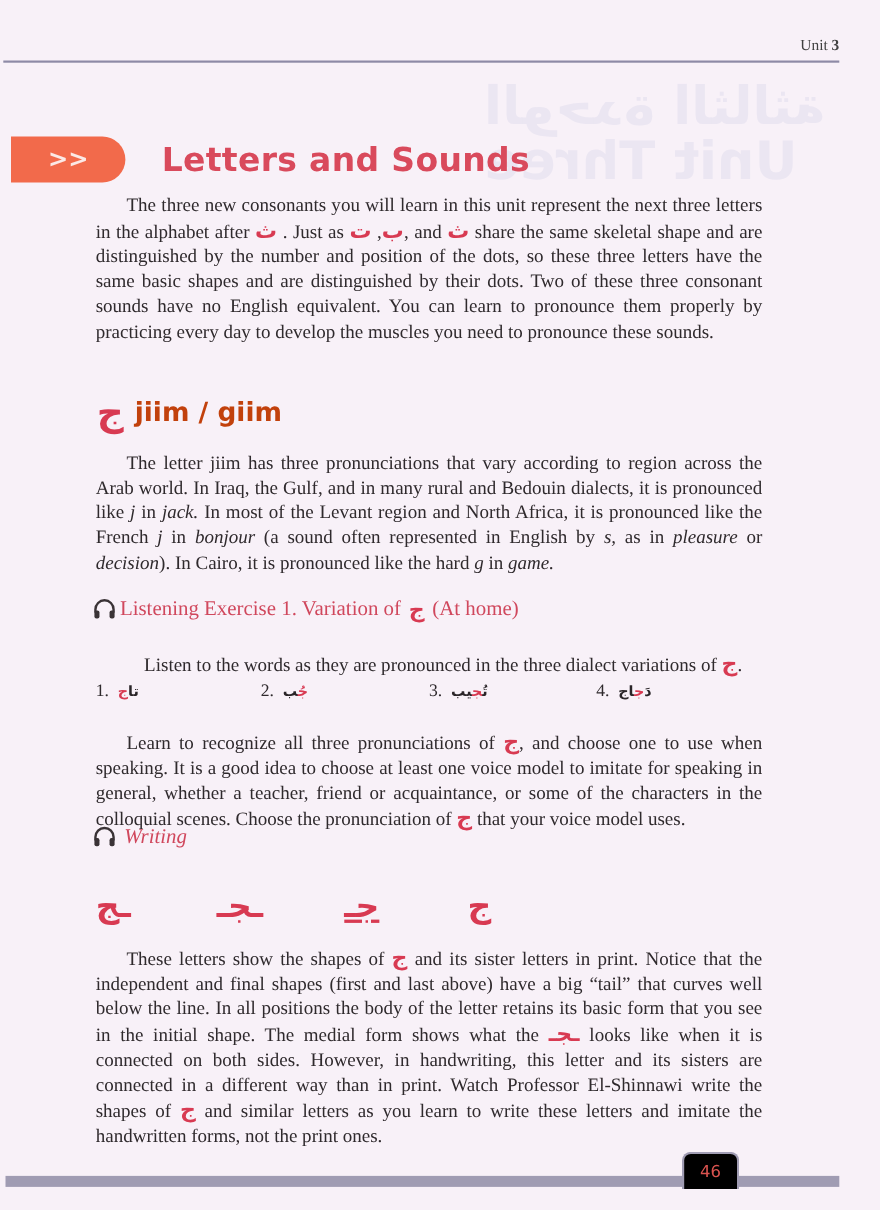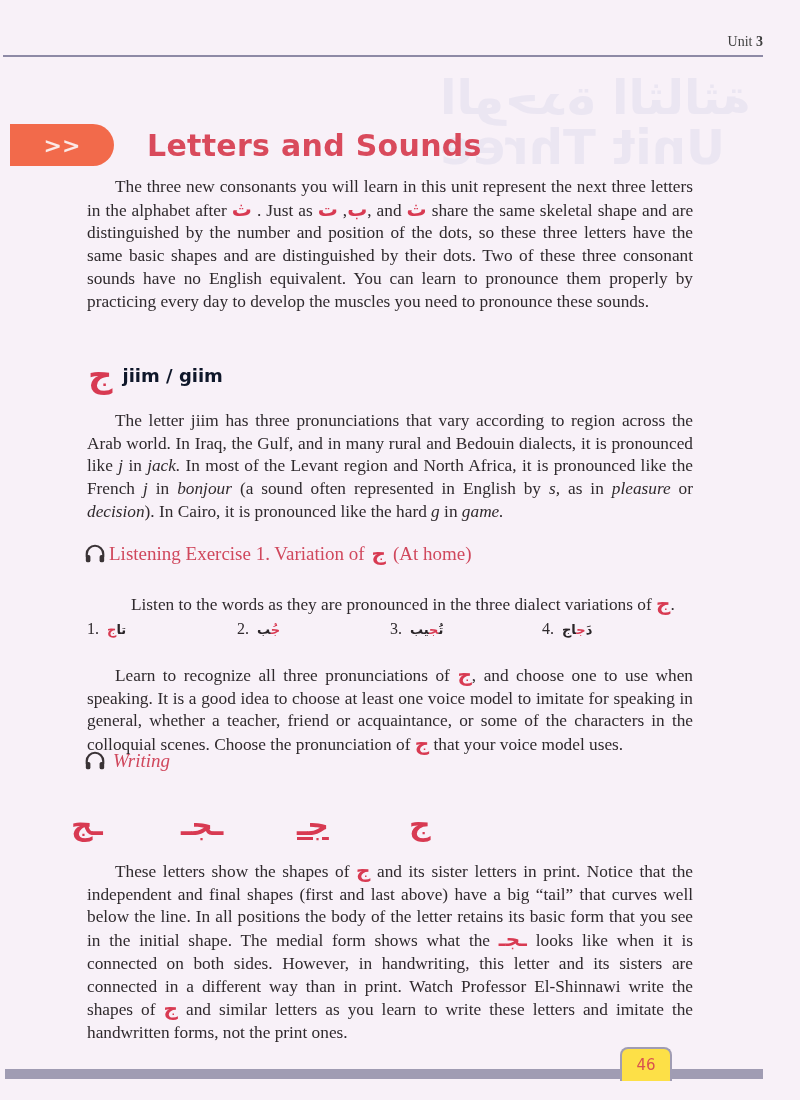--- a/index.html
+++ b/index.html
@@ -48,40 +48,40 @@
     position: absolute; left: 87px; width: 606px;
     font-size: 17.3px; line-height: 22.7px; text-align: justify;
     color: #2f2a2d;
   }
   .para .indent { display: inline-block; width: 28px; }
   .ar { color: #d83a52; font-family: "DejaVu Sans", sans-serif; font-weight: bold; font-size: 20px; line-height: 1; }
   .ar-dark { color: #2a2528; font-family: "DejaVu Sans", sans-serif; font-weight: bold; }
 
   .letter-head { position: absolute; left: 88px; top: 358px; display: flex; align-items: center; }
   .letter-head .big-ar { font-family: "DejaVu Sans", sans-serif; font-weight: bold; color: #d83a52; font-size: 34px; line-height: 1; }
-  .letter-head .name { margin-left: 10px; font-family: "DejaVu Sans", sans-serif; font-weight: bold; font-size: 18px; color: #0f172a; }
+  .letter-head .name { margin-left: 10px; font-family: "DejaVu Sans", sans-serif; font-weight: bold; font-size: 24px; color: #c2410c; }
 
-  .sub-head { position: absolute; left: 84px; display: flex; align-items: flex-start; }
+  .sub-head { position: absolute; left: 84px; display: flex; align-items: center; }
   .sub-head .label { font-size: 19px; color: #d0485d; }
   .headphones { width: 22px; height: 22px; margin-right: 3px; }
 
   .words { position: absolute; left: 87px; top: 620px; width: 610px; height: 30px; }
   .word { position: absolute; top: 0; font-size: 16px; display: flex; align-items: baseline; gap: 8px; }
   .word .num { font-size: 16px; color: #2f2a2d; }
   .word .w { font-family: "DejaVu Sans", sans-serif; font-weight: bold; font-size: 13px; direction: rtl; unicode-bidi: isolate; }
   .red { color: #d83a52; }
 
-  .shapes { position: absolute; left: 71px; top: 810px; width: 360px; height: 40px; }
+  .shapes { position: absolute; left: 87px; top: 810px; width: 360px; height: 40px; }
   .shape { position: absolute; top: 0; font-family: "DejaVu Sans", sans-serif; font-weight: bold; font-size: 30px; color: #d83a52; line-height: 1; direction: rtl; unicode-bidi: isolate; }
 
   
   .foot-bar { position: absolute; left: 5px; top: 1069px; width: 758px; height: 10px; background: #a09cb3; }
   .page-tab {
     position: absolute; left: 620px; top: 1047px; width: 48px; height: 32px;
-    background: #fde047; border: 2px solid #a09cb3; border-bottom: none;
+    background: #000000; border: 2px solid #a09cb3; border-bottom: none;
     border-radius: 8px 8px 0 0;
     display: flex; align-items: center; justify-content: center;
     font-family: "DejaVu Sans", sans-serif; font-size: 15px; color: #d9534f;
   }
 </style>
 </head>
 <body>
 
 <div class="page">
 

